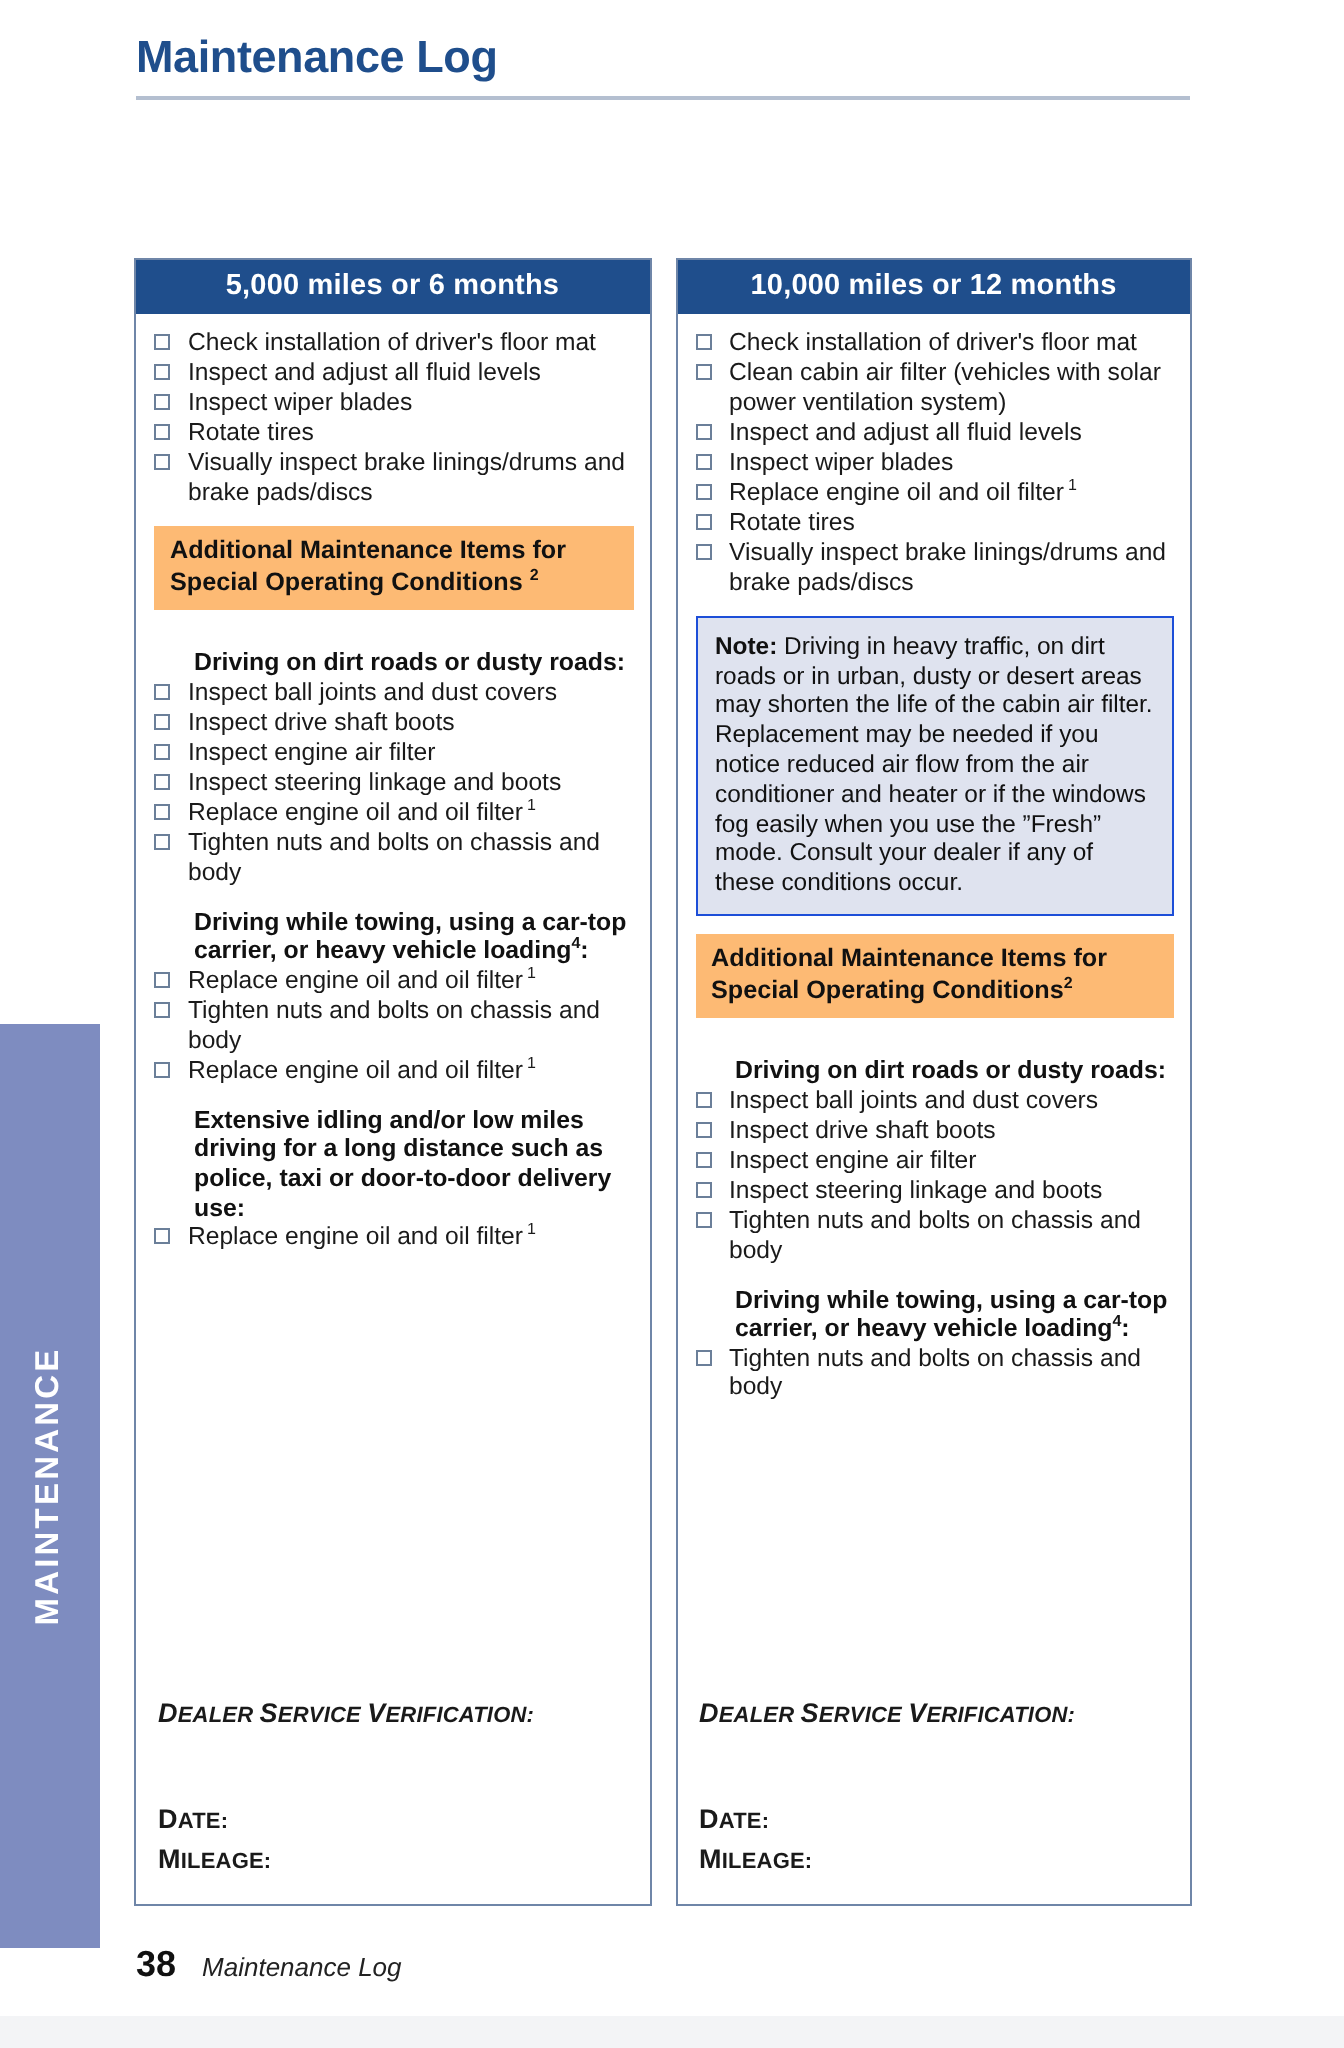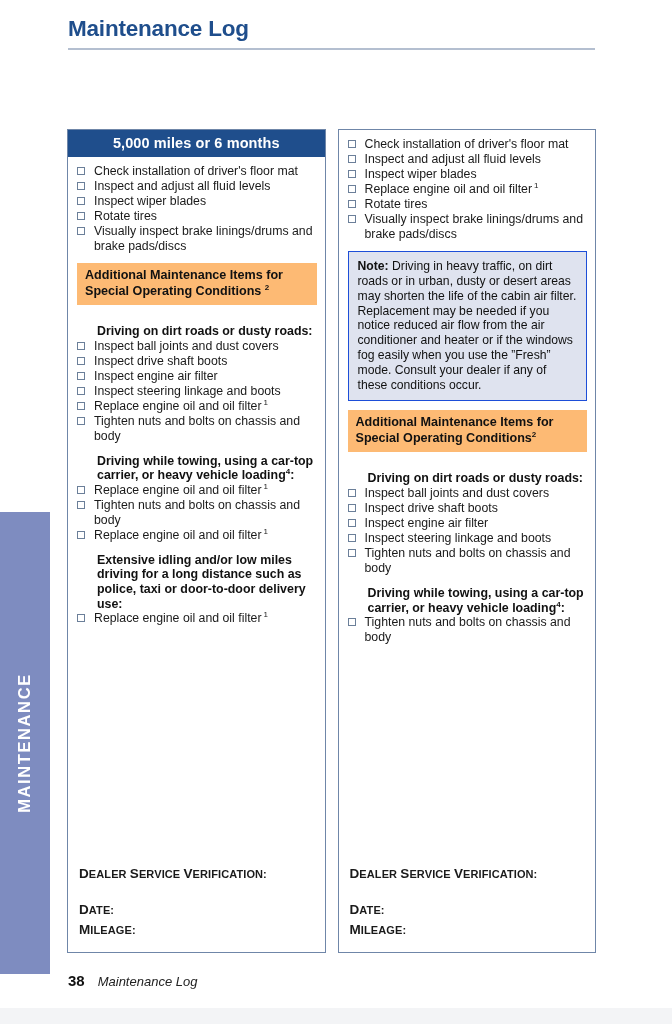--- a/index.html
+++ b/index.html
@@ -169,34 +169,34 @@
     margin-top: auto;
     padding: 0 0 10px 2px;
   }
   .smallcaps {
     font-weight: bold;
     color: #1a1a1a;
     font-size: 11px;
     letter-spacing: 0.1px;
   }
   .smallcaps .big { font-size: 13.5px; }
-  .dsv { margin-bottom: 21px; }
+  .dsv { margin-bottom: 38px; font-style: italic; }
   .dline { margin-bottom: 5px; }
 
   
   .footer {
     position: absolute;
     left: 68px;
     top: 972px;
     display: flex;
     align-items: baseline;
     gap: 13px;
   }
   .footer-page {
-    font-size: 15px;
+    font-size: 18px;
     font-weight: bold;
     color: #111;
   }
   .footer-label {
     font-size: 13px;
     font-style: italic;
     color: #222;
   }
   .bottom-strip {
     position: absolute;
@@ -259,23 +259,25 @@
           </ul>
         </div>
         <div class="dealer-block">
           <div class="smallcaps dsv"><span class="big">D</span>EALER <span class="big">S</span>ERVICE <span class="big">V</span>ERIFICATION:</div>
           <div class="smallcaps dline"><span class="big">D</span>ATE:</div>
           <div class="smallcaps dline"><span class="big">M</span>ILEAGE:</div>
         </div>
       </div>
     </div>
     <div class="column">
+      <div class="col-header">10,000 miles or 12 months</div>
       <div class="col-body">
         <ul class="checklist">
           <li><span class="cbox"></span><span>Check installation of driver's floor mat</span></li>
+          <li><span class="cbox"></span><span>Clean cabin air filter (vehicles with solar power ventilation system)</span></li>
           <li><span class="cbox"></span><span>Inspect and adjust all fluid levels</span></li>
           <li><span class="cbox"></span><span>Inspect wiper blades</span></li>
           <li><span class="cbox"></span><span>Replace engine oil and oil filter<sup class="spaced">1</sup></span></li>
           <li><span class="cbox"></span><span>Rotate tires</span></li>
           <li><span class="cbox"></span><span>Visually inspect brake linings/drums and brake pads/discs</span></li>
         </ul>
         <div class="note-box"><b>Note:</b> <span>Driving in heavy traffic, on dirt roads or in urban, dusty or desert areas may shorten the life of the cabin air filter. Replacement may be needed if you notice reduced air flow from the air conditioner and heater or if the windows fog easily when you use the ”Fresh” mode. Consult your dealer if any of these conditions occur.</span></div>
         <div class="shade-box"><span>Additional Maintenance Items for</span><br><span>Special Operating Conditions</span><sup>2</sup></div>
         <div class="cond-group">
           <div class="cond-title">Driving on dirt roads or dusty roads:</div>

